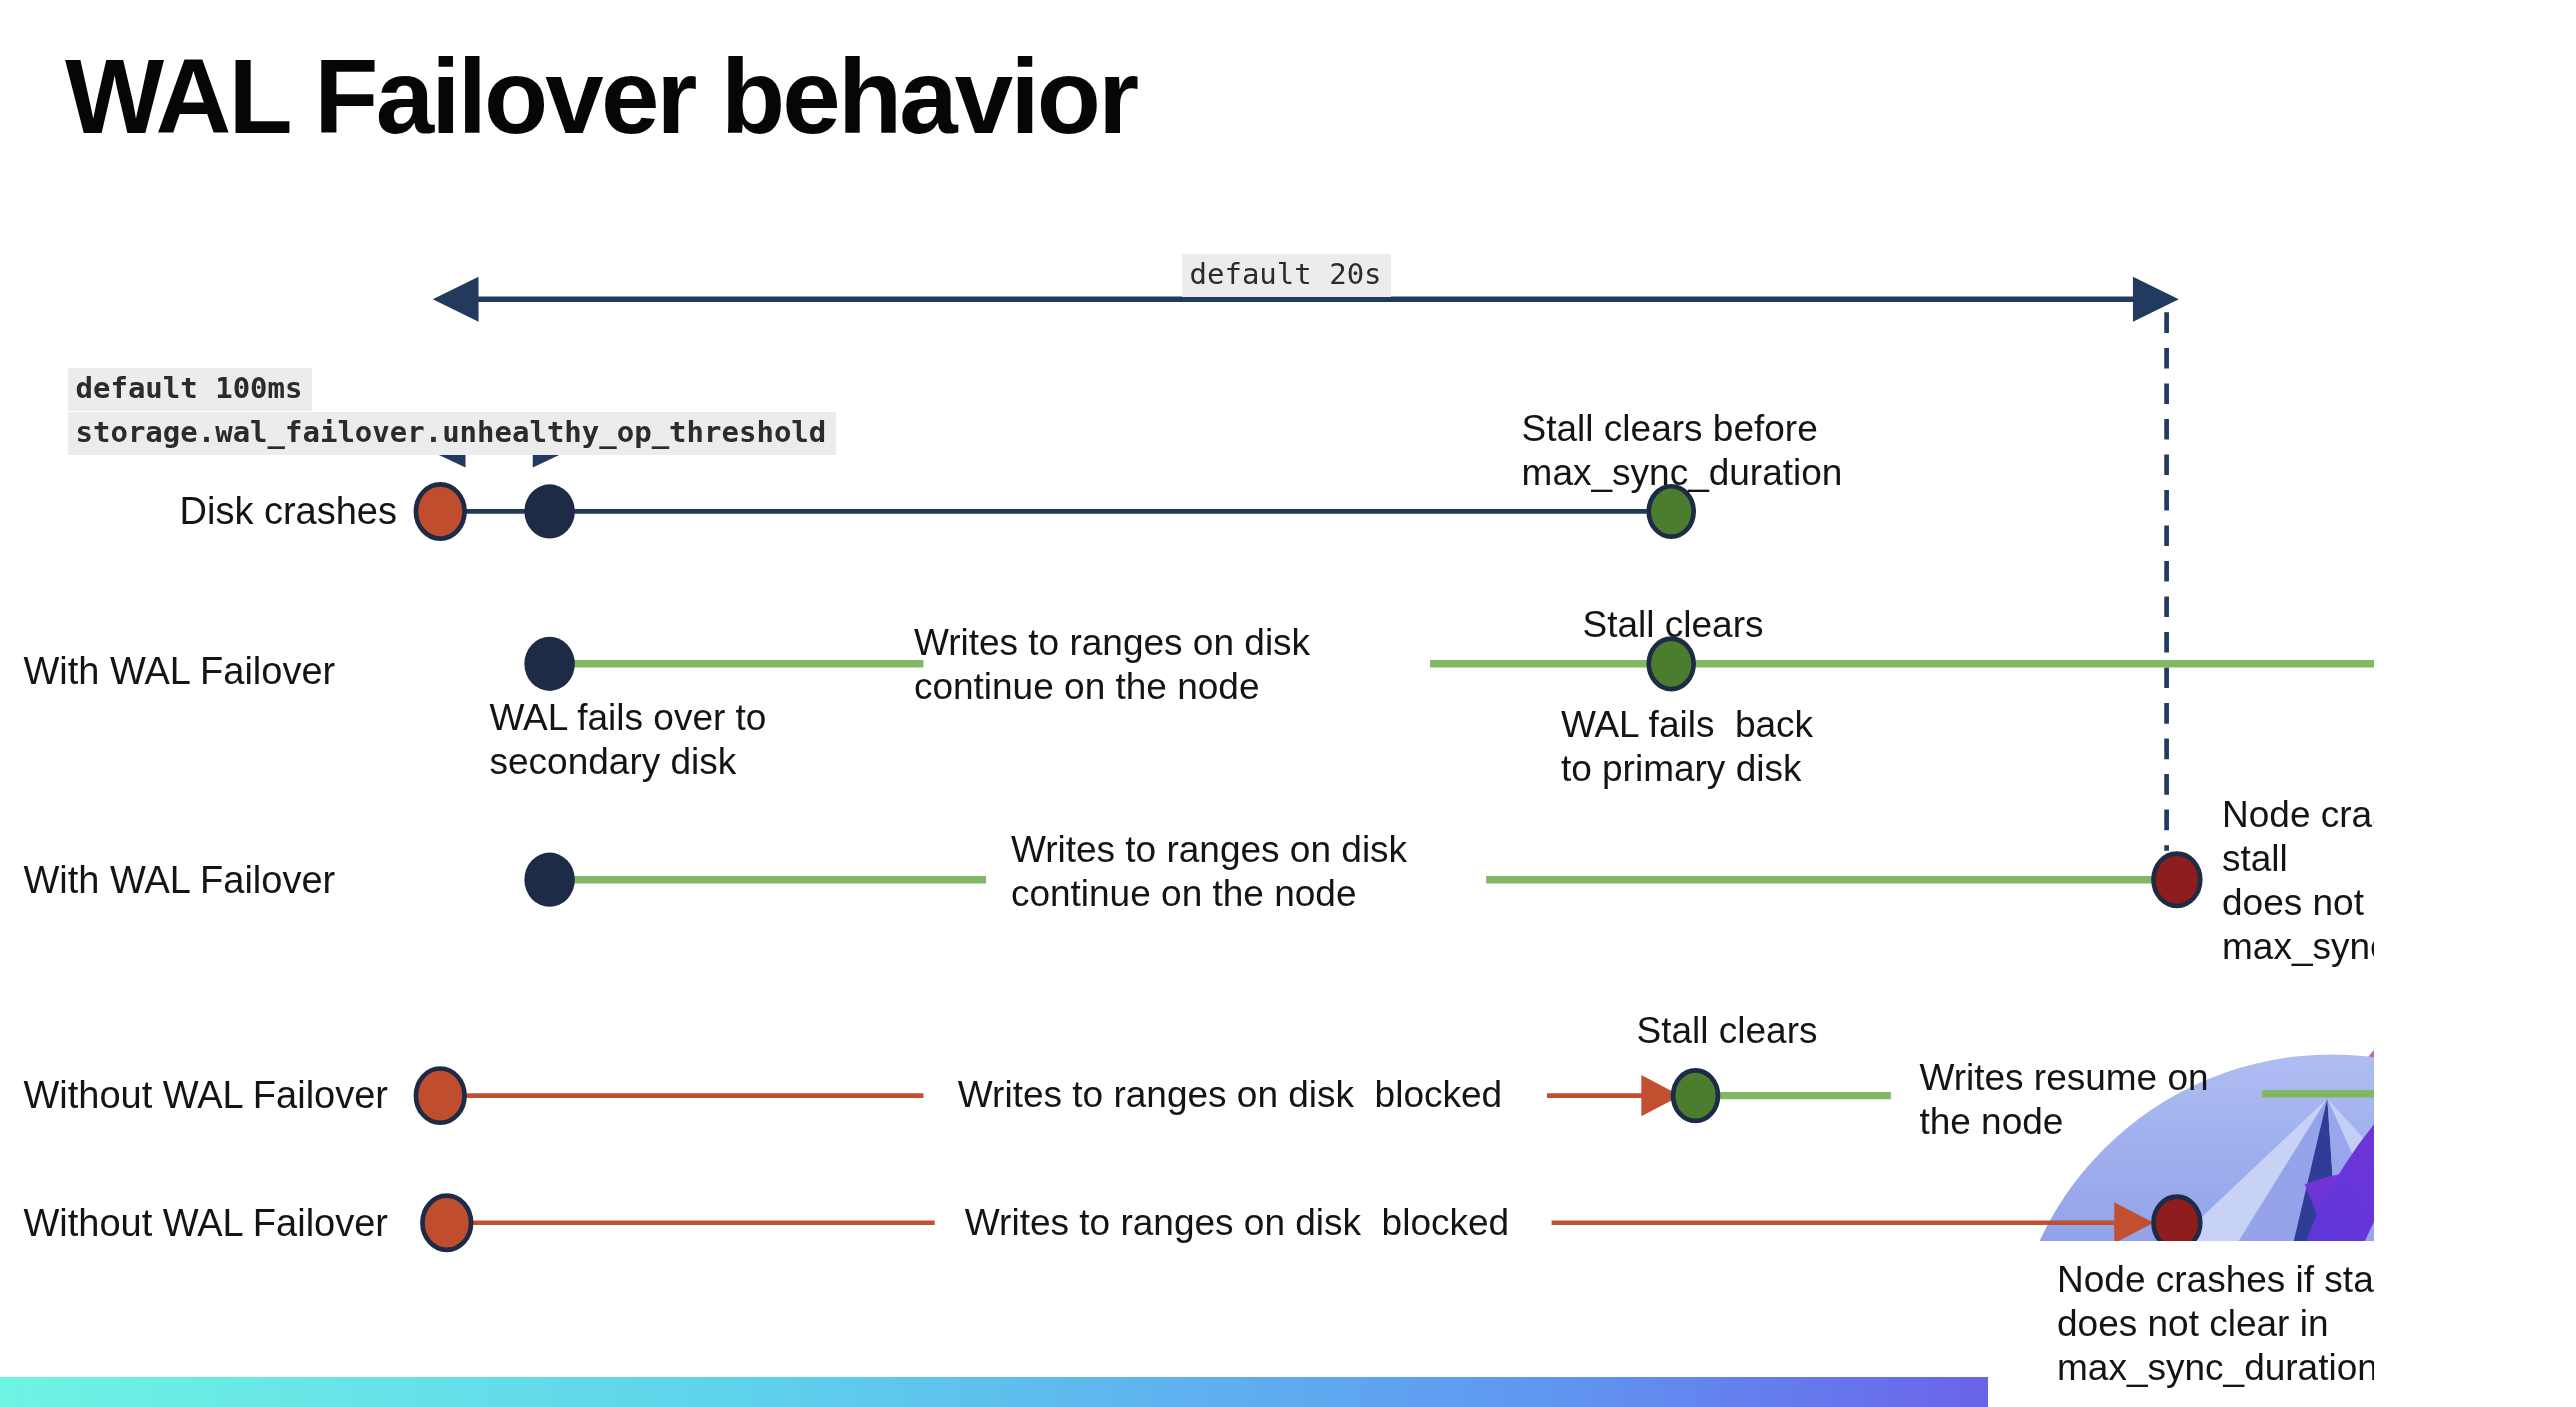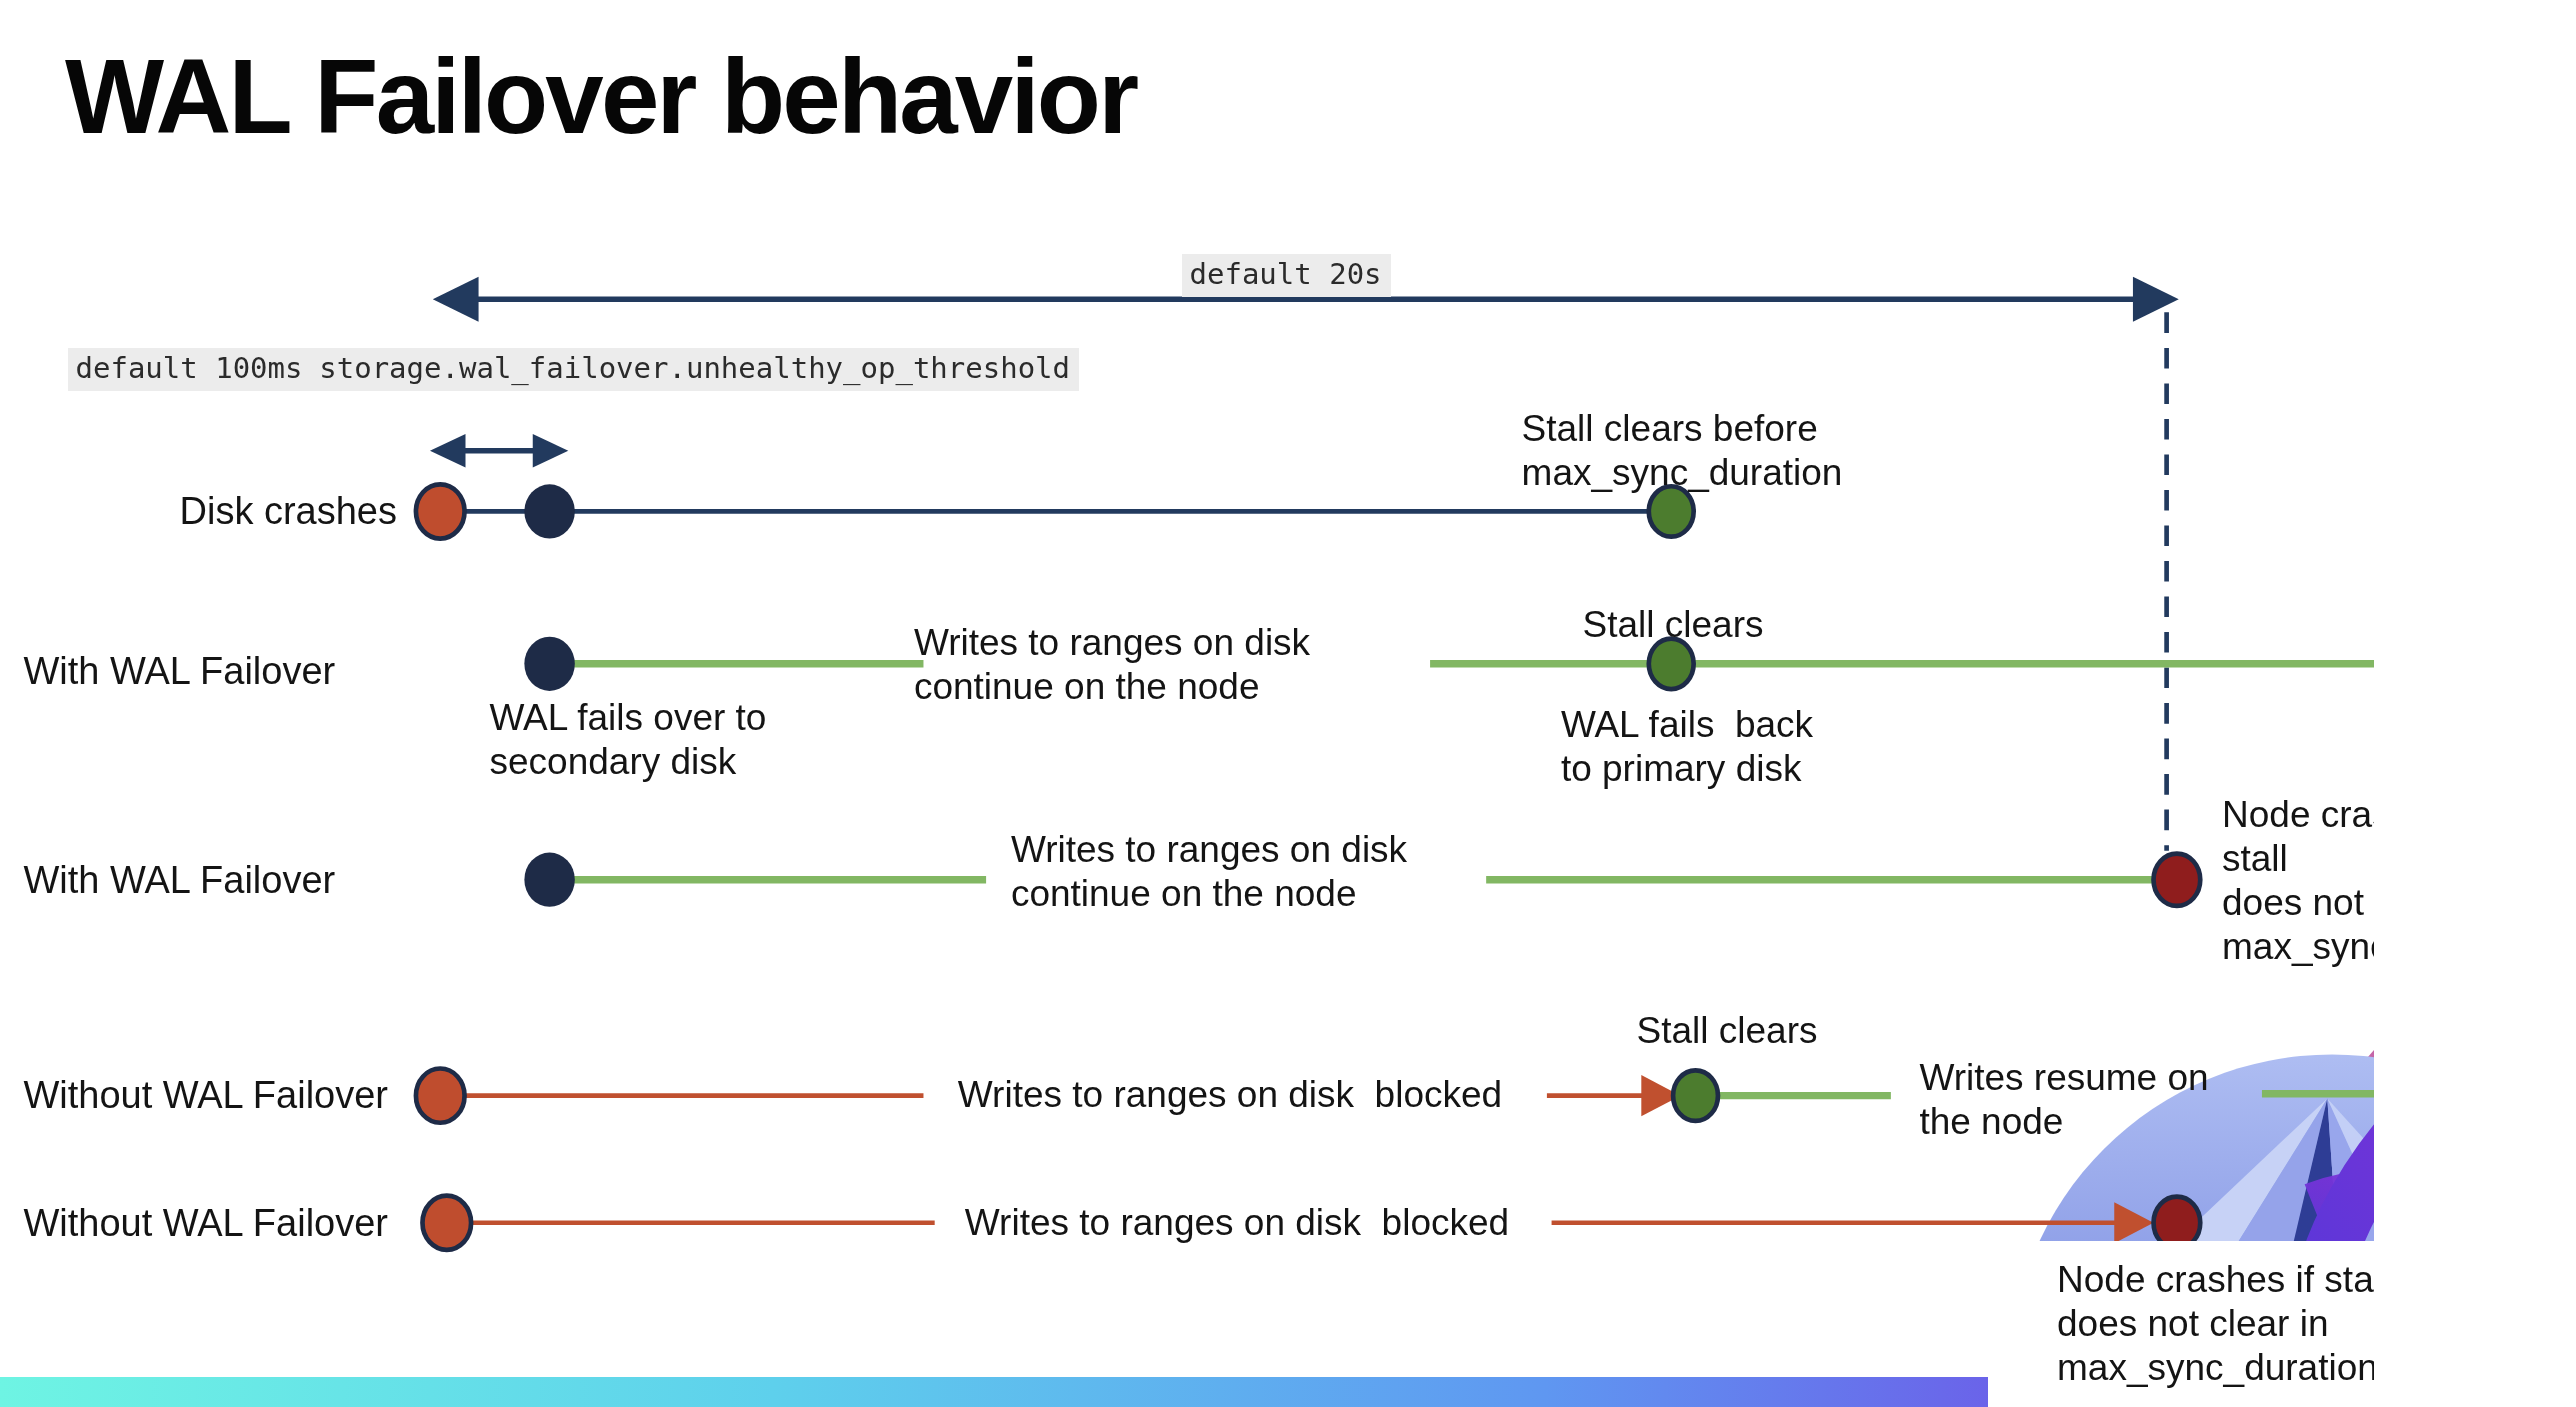--- a/index.html
+++ b/index.html
@@ -1,20 +1,20 @@
 <!DOCTYPE html>
 <html style="font-size:15px"><head>
 <meta charset="utf-8">
 <style>
   html,body{margin:0;padding:0;background:#fff;}
   .slide{position:relative;width:2374px;height:1408px;background:#ffffff;overflow:hidden;
          font-family:"Liberation Sans",sans-serif;color:#121212;}
   .abs{position:absolute;}
   .title{left:65px;top:37px;font-size:105px;font-weight:800;letter-spacing:-2.8px;color:#060606;}
-  .mono-label{display:flex;flex-direction:row;align-items:flex-start;z-index:6;padding-left:40px;}
+  .mono-label{display:flex;flex-direction:column;align-items:flex-start;z-index:6;padding-left:40px;}
   .mono-label span{display:inline-block;background:#ececec;color:#2b2b2b;
       font-family:"DejaVu Sans Mono","Liberation Mono",monospace;font-size:29px;line-height:41px;
       padding:0 9.3px 1.9px 7.5px;margin-bottom:0.9px;white-space:pre;}
   .note{white-space:pre-wrap;font-size:37px;line-height:44px;color:#141414;z-index:5;}
   .center{text-align:left;transform:translateX(-50%);}
   .row-label{font-size:38px;line-height:45px;color:#141414;white-space:nowrap;z-index:5;}
   .right-edge{transform:translateX(-100%);}
   .diagram{left:0;top:0;z-index:4;}
   .art{left:1944px;top:888px;z-index:1;}
   .bottom-bar{left:0;top:1377px;width:2576px;height:31px;z-index:2;
@@ -137,21 +137,21 @@
       <path d="M 3 20 C 35 31 58 48 56 78"></path>
       <path d="M 107 20 C 75 31 52 48 54 78"></path>
       <path d="M 55 40 C 18 62 12 122 55 153 C 98 122 92 62 55 40 Z"></path>
       <path d="M 55 150 L 55 96 M 55 96 C 41 87 35 76 33 62 M 55 96 C 69 87 75 76 77 62"></path>
     </g>
   </svg>
 
   <div class="abs mono-label" style="left:1142px;top:254px;">
     <span>default 20s</span>
   </div>
-  <div class="abs mono-label" style="left:28px;top:348px;">
+  <div class="abs mono-label" style="left:28px;top:368px;font-weight:bold;">
     <span>default 100ms</span>
     <span>storage.wal_failover.unhealthy_op_threshold</span>
   </div>
 
   <div class="abs row-label right-edge" style="left:397px;top:489px;">Disk crashes</div>
   <div class="abs row-label" style="left:23.4px;top:649px;">With WAL Failover</div>
   <div class="abs row-label" style="left:23.4px;top:858px;">With WAL Failover</div>
   <div class="abs row-label" style="left:23.4px;top:1073px;">Without WAL Failover</div>
   <div class="abs row-label" style="left:23.4px;top:1201px;">Without WAL Failover</div>
 

